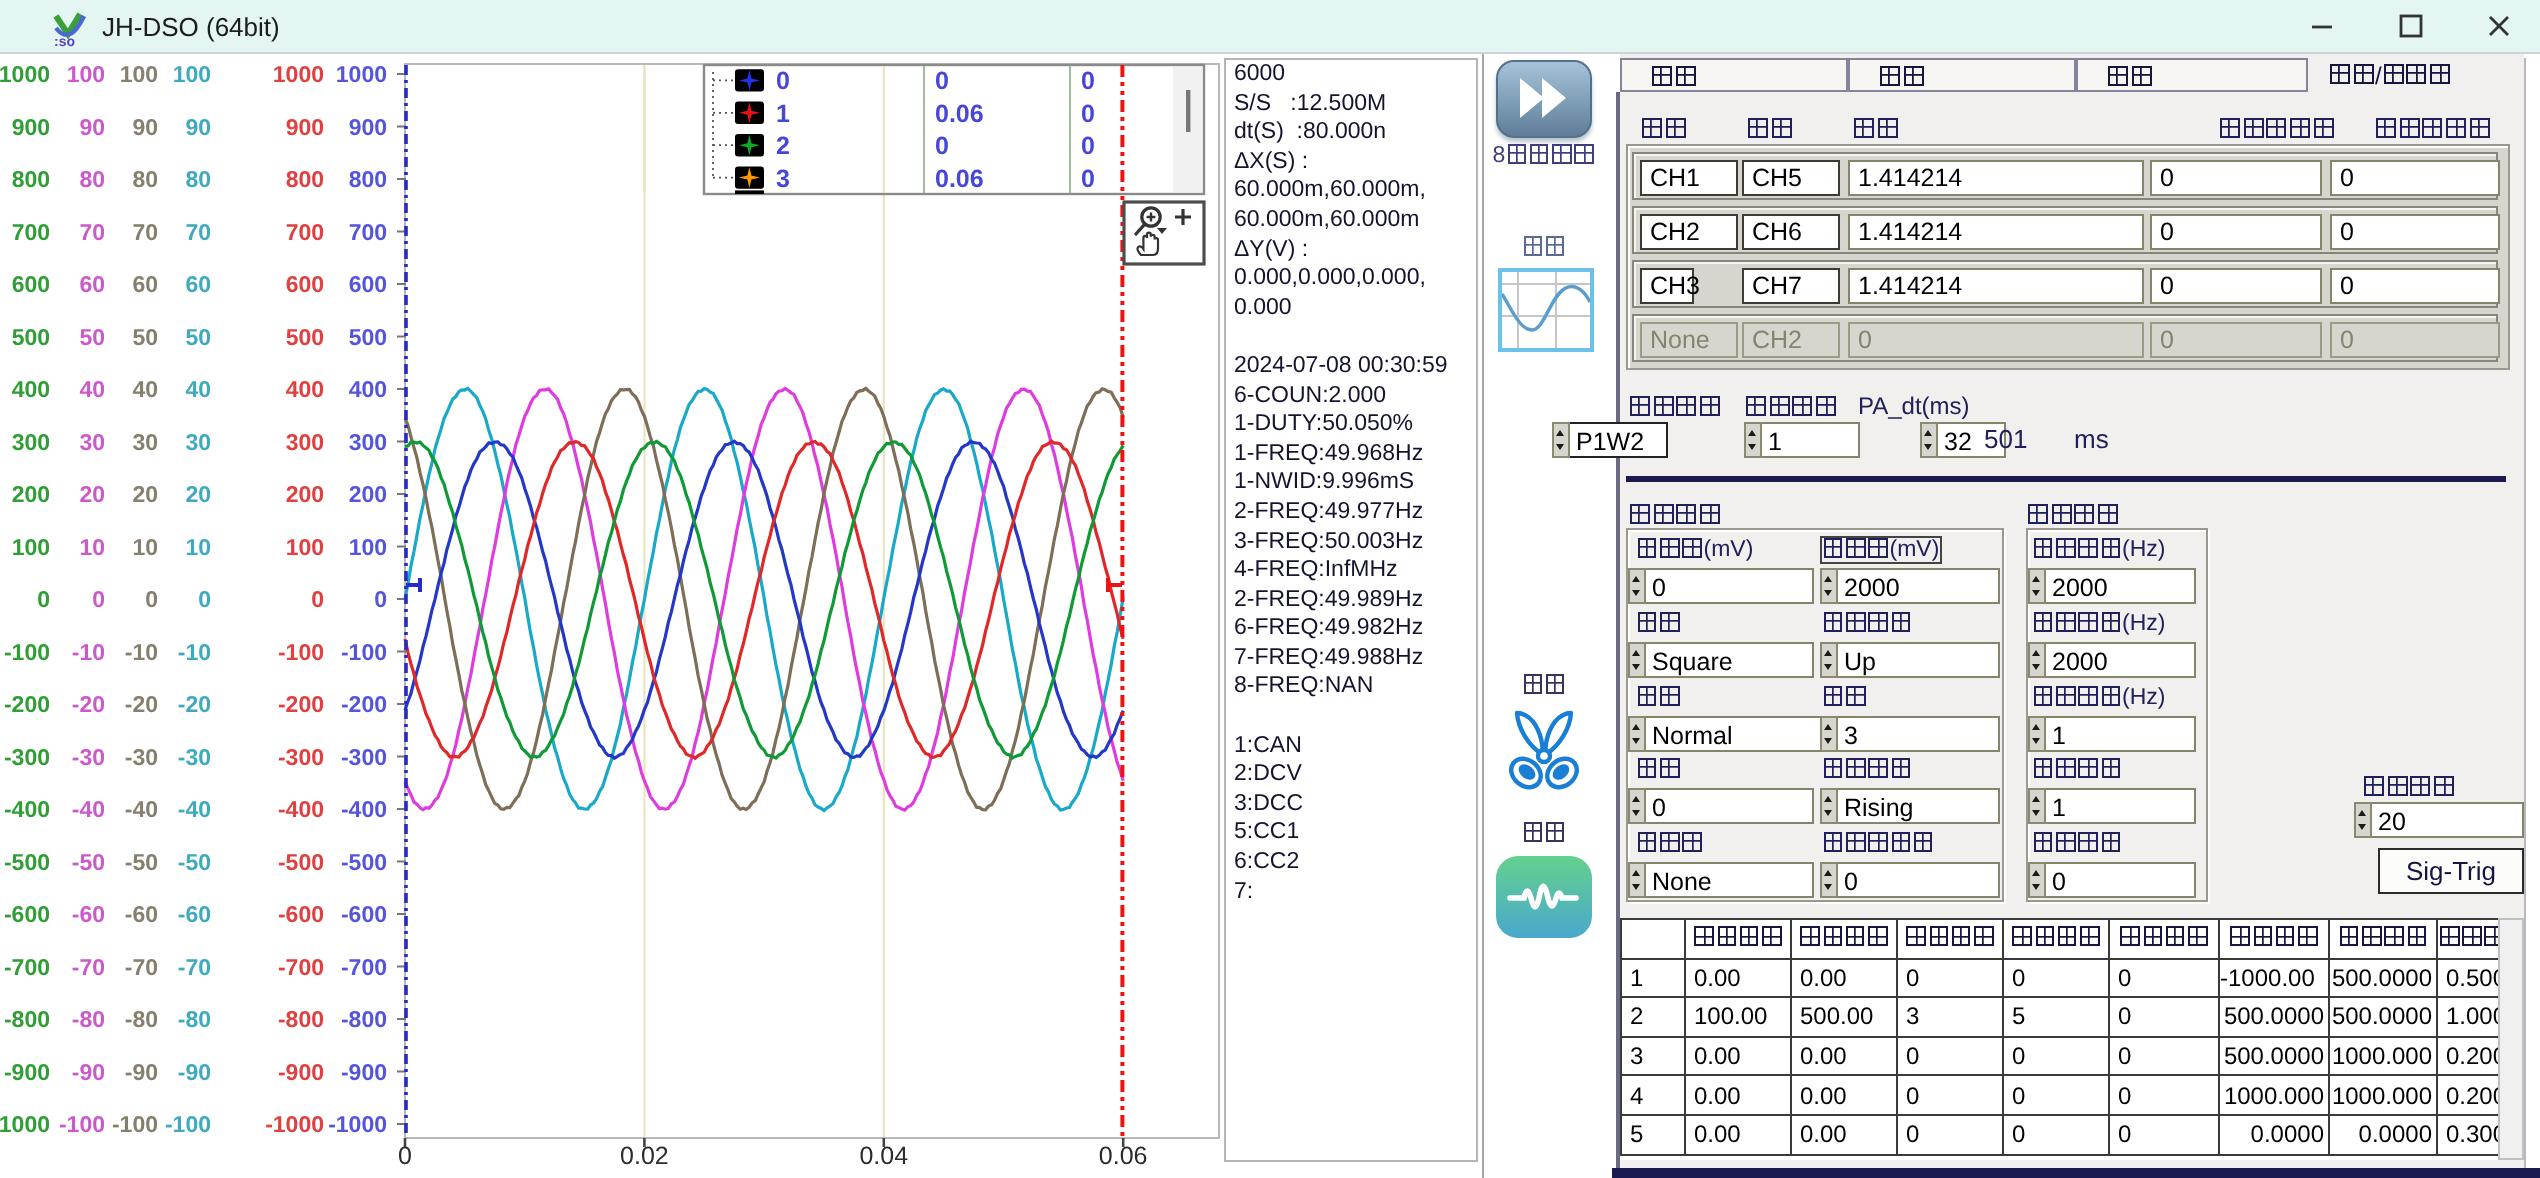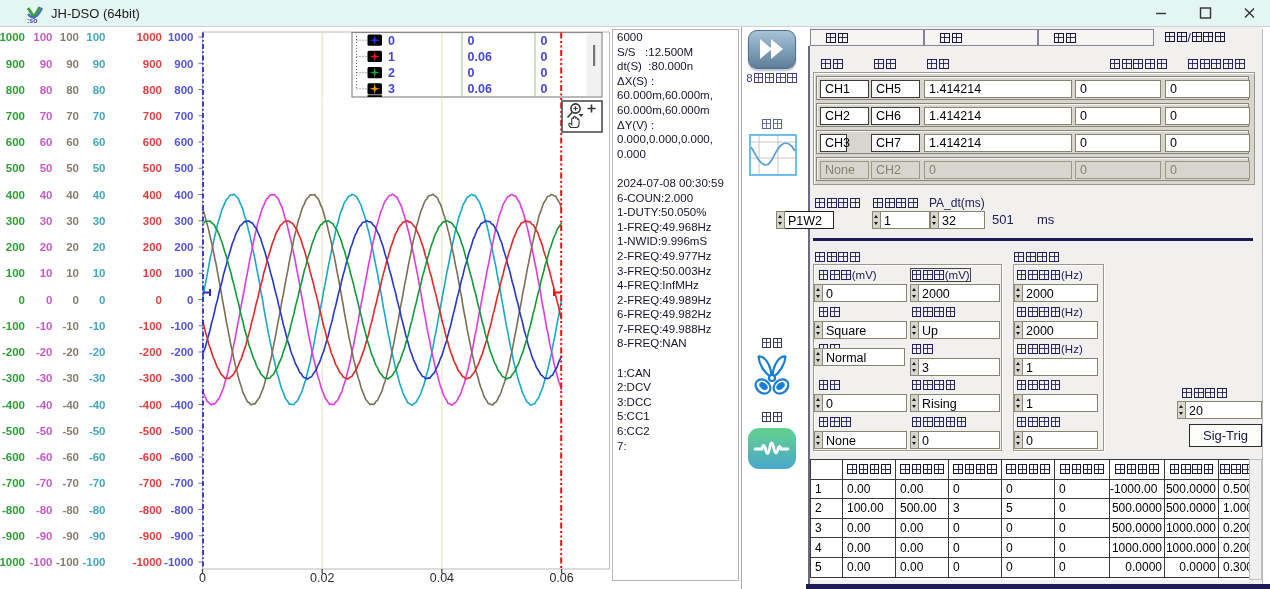--- a/index.html
+++ b/index.html
@@ -362,21 +362,21 @@
 <div class="lbl" style="left:872px;top:196px"><i class="h"></i><i class="h"></i><i class="h"></i><i class="h"></i></div>
 <div class="lbl" style="left:929px;top:196px">PA_dt(ms)</div>
 <div class="spin foc" style="left:776px;top:211px;width:58px">
     <div class="ar"></div>
     <div class="bx">P1W2</div>
   </div>
 <div class="spin" style="left:872px;top:211px;width:58px">
     <div class="ar"></div>
     <div class="bx">1</div>
   </div>
-<div class="spin" style="left:930px;top:211px;width:55px">
+<div class="spin" style="left:960px;top:211px;width:43px">
     <div class="ar"></div>
     <div class="bx">32</div>
   </div>
 <div class="lbl" style="left:992px;top:212px;font-size:13px">501</div>
 <div class="lbl" style="left:1037px;top:212px;font-size:13px">ms</div>
 <div class="abs" style="left:813px;top:238px;width:440px;height:2.5px;background:#1b1b52"></div>
 <div class="lbl" style="left:814px;top:250px"><i class="h"></i><i class="h"></i><i class="h"></i><i class="h"></i></div>
 <div class="lbl" style="left:1013px;top:250px"><i class="h"></i><i class="h"></i><i class="h"></i><i class="h"></i></div>
 <div class="abs etched" style="left:813px;top:264px;width:189px;height:187px"></div>
 <div class="abs etched" style="left:1013px;top:264px;width:91px;height:187px"></div>
@@ -395,21 +395,21 @@
 <div class="spin" style="left:814px;top:321px;width:93px">
     <div class="ar"></div>
     <div class="bx">Square</div>
   </div>
 <div class="spin" style="left:910px;top:321px;width:90px">
     <div class="ar"></div>
     <div class="bx">Up</div>
   </div>
 <div class="lbl2" style="left:818px;top:343px"><i class="h"></i><i class="h"></i></div>
 <div class="lbl2" style="left:911px;top:343px"><span><i class="h"></i><i class="h"></i></span></div>
-<div class="spin" style="left:814px;top:348px;width:91px">
+<div class="spin" style="left:814px;top:358px;width:105px">
     <div class="ar"></div>
     <div class="bx">Normal</div>
   </div>
 <div class="spin" style="left:910px;top:358px;width:90px">
     <div class="ar"></div>
     <div class="bx">3</div>
   </div>
 <div class="lbl2" style="left:818px;top:379px"><i class="h"></i><i class="h"></i></div>
 <div class="lbl2" style="left:911px;top:379px"><span><i class="h"></i><i class="h"></i><i class="h"></i><i class="h"></i></span></div>
 <div class="spin" style="left:814px;top:394px;width:93px">

